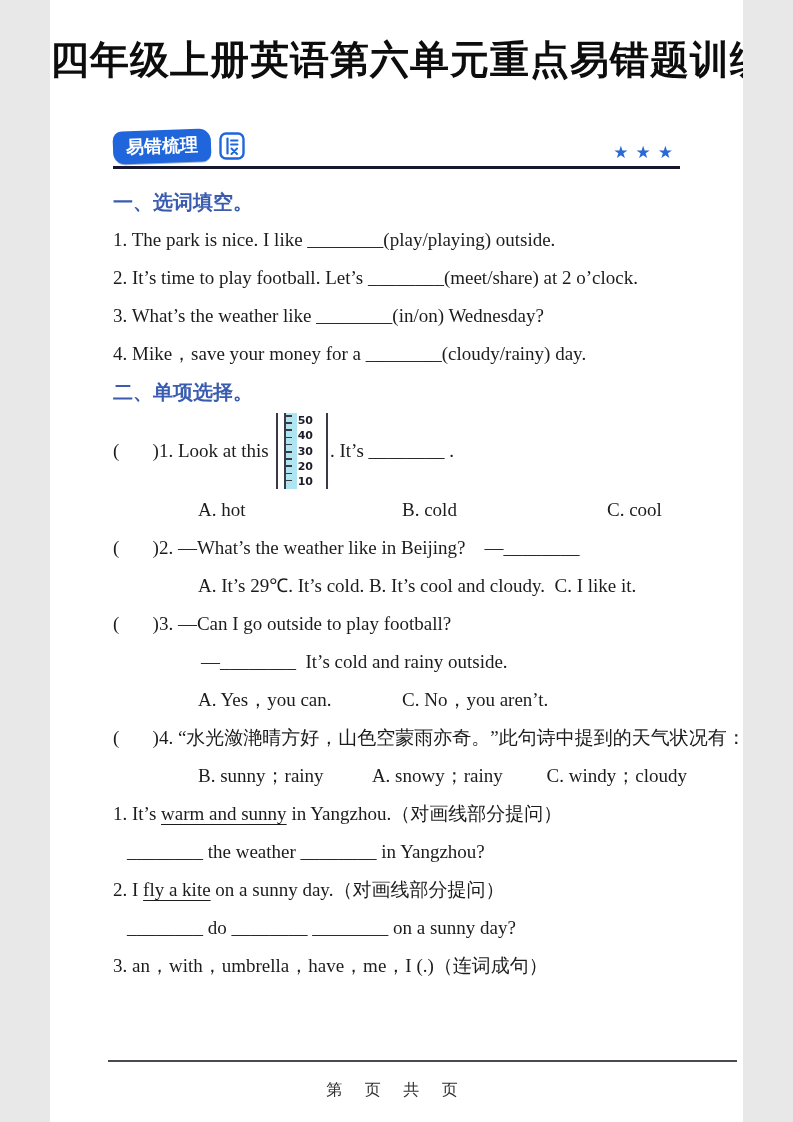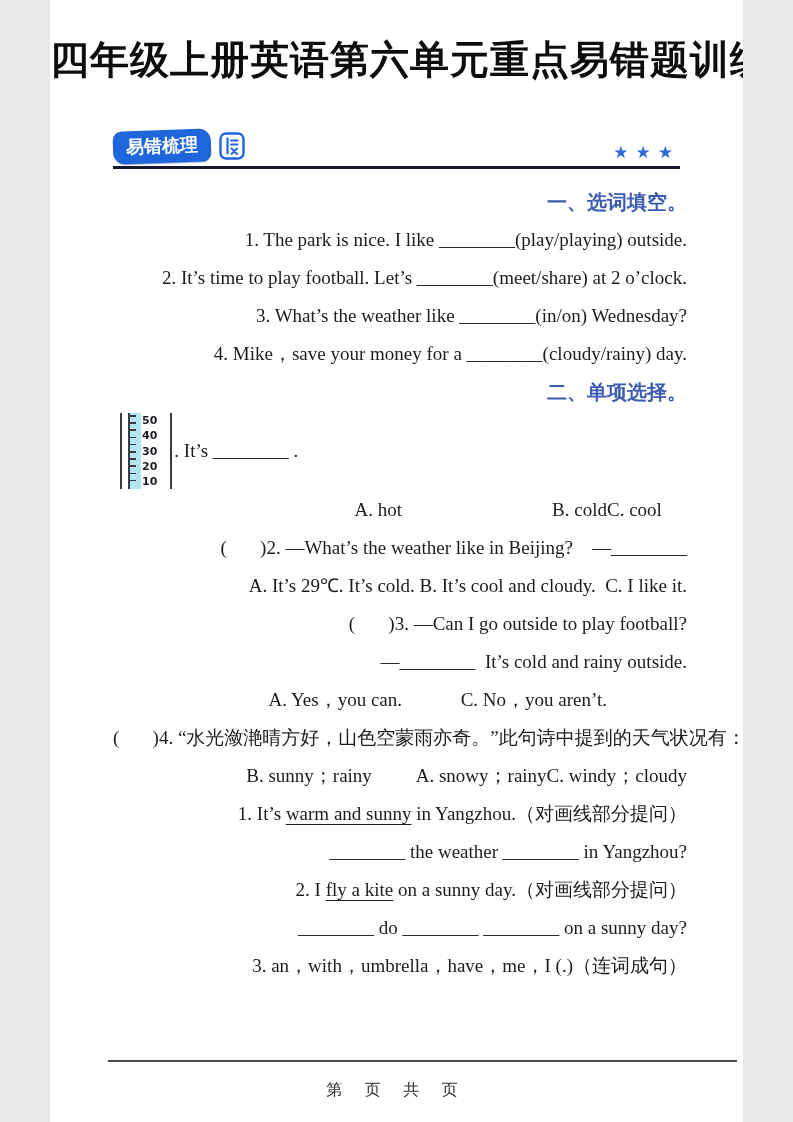--- a/index.html
+++ b/index.html
@@ -29,21 +29,21 @@
     font-weight:bold;font-size:18px;line-height:1;
     padding:7px 13px 8px 13px;border-radius:9px 12px 9px 12px;
     transform:rotate(-2deg);box-shadow:0 1px 0 rgba(10,40,120,.35);
   }
   .badge-icon{display:inline-block;line-height:0;margin-bottom:2px;}
   .stars{
     font-size:17px;line-height:1;color:var(--star-blue,#2b6ad4);
     letter-spacing:7px;margin-bottom:2px;white-space:nowrap;
   }
   
-  .content{padding:14px 56px 0 63px;text-align:right;}
+  .content{padding:14px 56px 0 63px;}
   .line{
     font-size:19px;line-height:38px;height:38px;
     white-space:pre;overflow:visible;
   }
   .sec-heading{
     font-family:"Liberation Sans", sans-serif;
     font-weight:bold;font-size:20px;line-height:38px;height:38px;
     color:var(--heading-blue,#3a5cb0);white-space:pre;
   }
   .opts{display:flex;padding-left:85px;}
@@ -104,20 +104,21 @@
 
     <div class="sec-heading">一、选词填空。</div>
     <div class="line">1. The park is nice. I like ________(play/playing) outside.</div>
     <div class="line">2. It’s time to play football. Let’s ________(meet/share) at 2 o’clock.</div>
     <div class="line">3. What’s the weather like ________(in/on) Wednesday?</div>
     <div class="line">4. Mike，save your money for a ________(cloudy/rainy) day.</div>
 
     <div class="sec-heading">二、单项选择。</div>
 
     <div class="line thermo-line">
+      <span>(&nbsp;&nbsp;&nbsp;&nbsp;&nbsp;&nbsp;&nbsp;)1. Look at this</span>
       <span class="thermo">
         <span class="t-bar"></span>
         <span class="t-tube"></span>
         <span class="t-nums">
           <span>50</span>
           <span>40</span>
           <span>30</span>
           <span>20</span>
           <span>10</span>
         </span>

